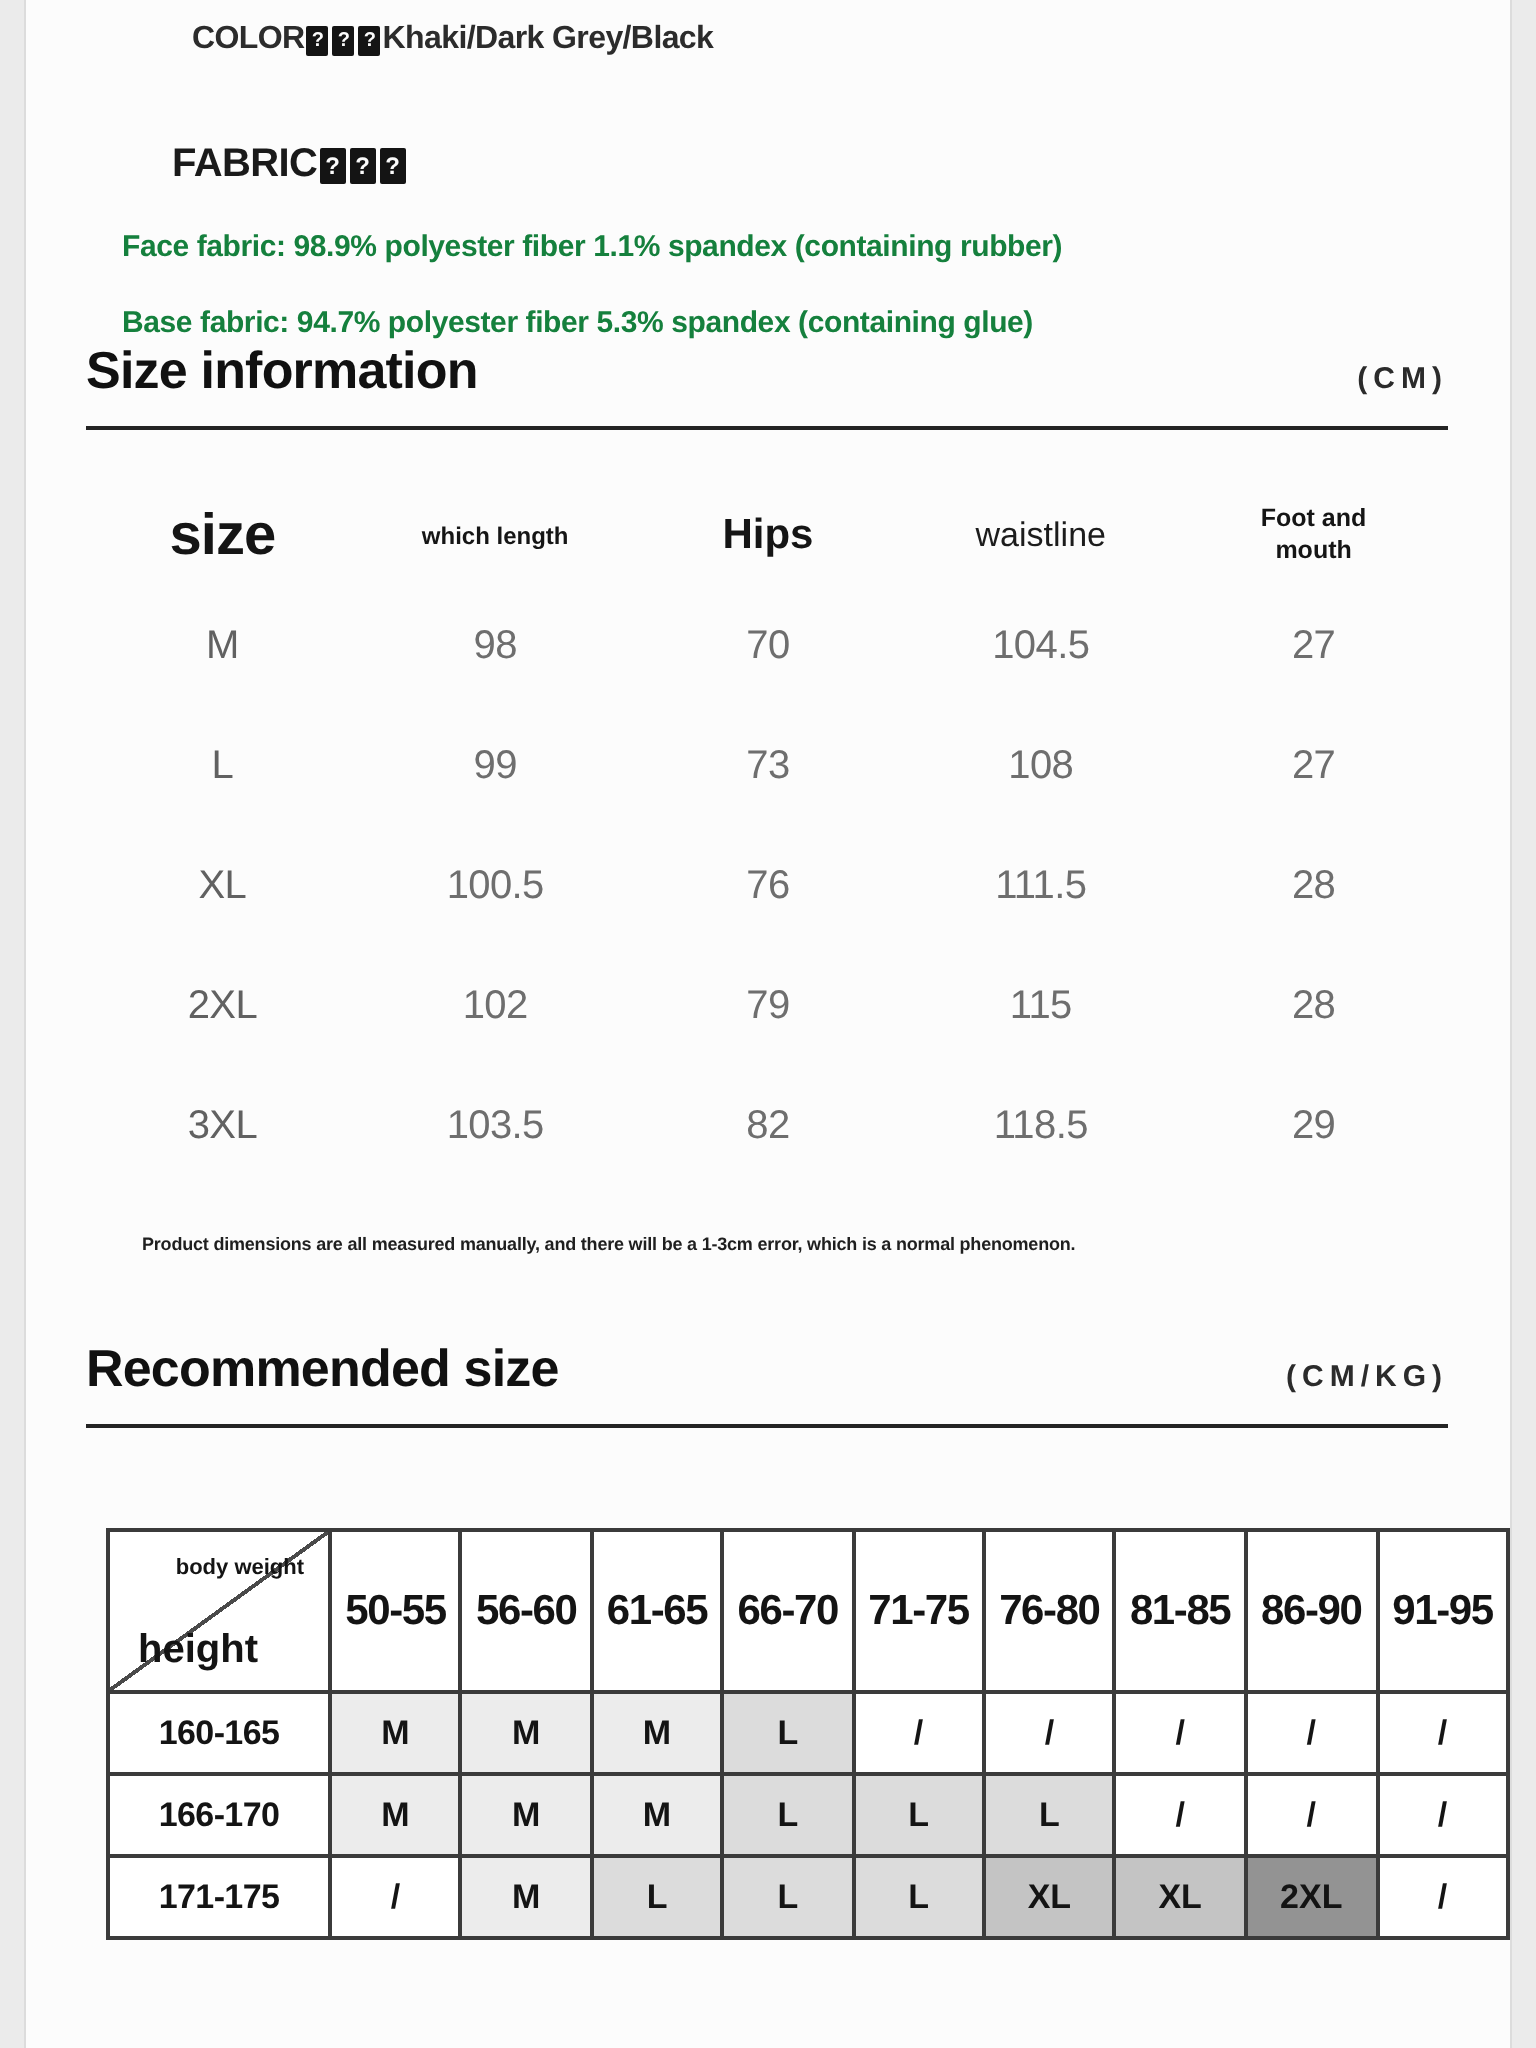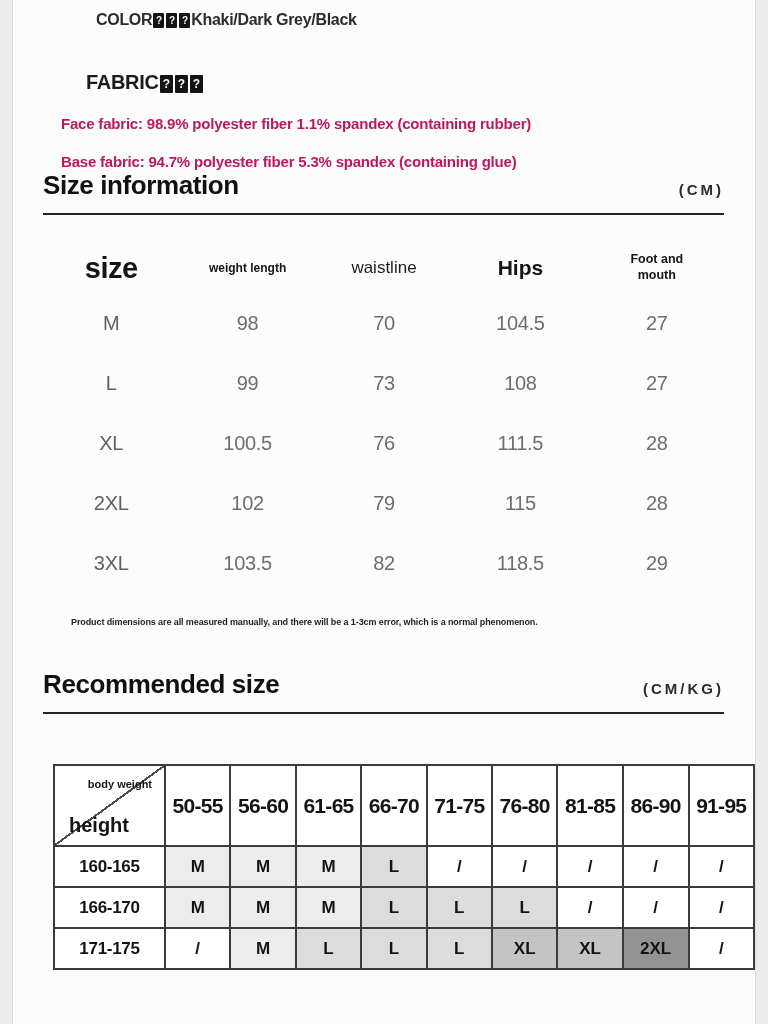--- a/index.html
+++ b/index.html
@@ -9,21 +9,21 @@
     background:#fcfcfc; border-left:1px solid #dcdcdc; border-right:1px solid #dcdcdc;
     overflow:hidden; color:#222; }
 
   
   .color-line { padding-top:11px; margin-left:83px; font-size:16px; font-weight:700;
     color:#2c2c2c; letter-spacing:-0.3px; }
 
   
   .fabric-head { margin:42px 0 0 73px; font-size:20px; font-weight:700; color:#1a1a1a;
     letter-spacing:-0.3px; }
-  .fabric-line { margin:21px 0 0 48px; font-size:15px; font-weight:600; color:#be185d;
+  .fabric-line { margin:21px 0 0 48px; font-size:15px; font-weight:600; color:#15803d;
     letter-spacing:-0.2px; }
 
   .tofu-box { display:inline-flex; align-items:center; justify-content:center;
     background:#141414; color:#fafafa; width:11px; height:15px; font-size:10px;
     font-weight:700; margin:0 1px; vertical-align:1px; border-radius:1px; }
   .fabric-head .tofu-box { width:13px; height:18px; font-size:12px; vertical-align:1px; }
 
   
   .section-head { display:flex; justify-content:space-between; align-items:flex-end;
     margin:0 31px 0 30px; }
@@ -81,23 +81,23 @@
 
   <div class="section-head head-size">
     <span class="section-title">Size information</span>
     <span class="section-unit">(CM)</span>
   </div>
   <hr class="rule">
 
   <div class="sizegrid">
     <div class="sg-row sg-head">
       <div class="sg-c h-size">size</div>
-      <div class="sg-c h-pants">weight length</div>
+      <div class="sg-c h-pants">which length</div>
+      <div class="sg-c h-hips">Hips</div>
       <div class="sg-c h-waist">waistline</div>
-      <div class="sg-c h-hips">Hips</div>
       <div class="sg-c h-foot">
           <span>Foot and mouth</span>
         </div>
     </div>
 
     <div class="sg-row sg-data">
       <div class="sg-c sg-lab">M</div>
       <div class="sg-c sg-val">98</div>
       <div class="sg-c sg-val">70</div>
       <div class="sg-c sg-val">104.5</div>

